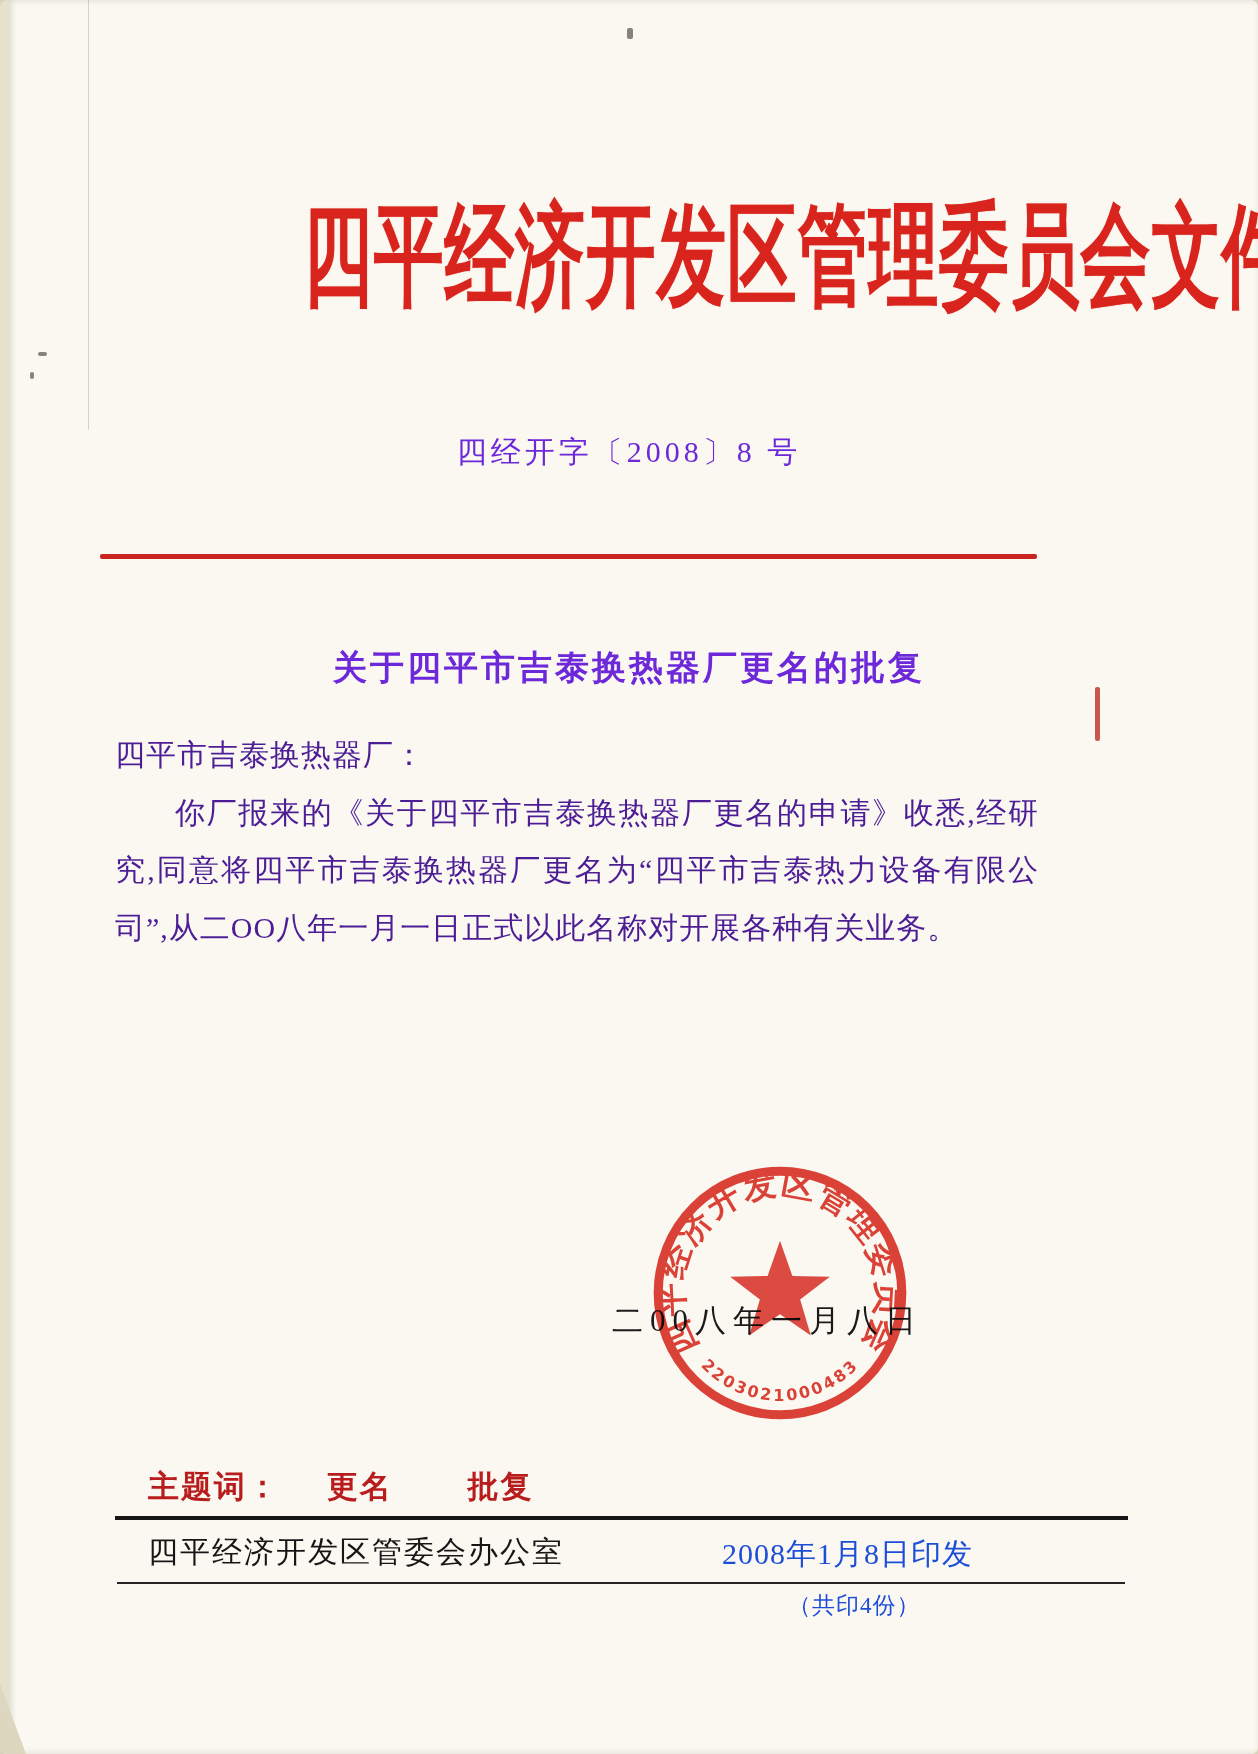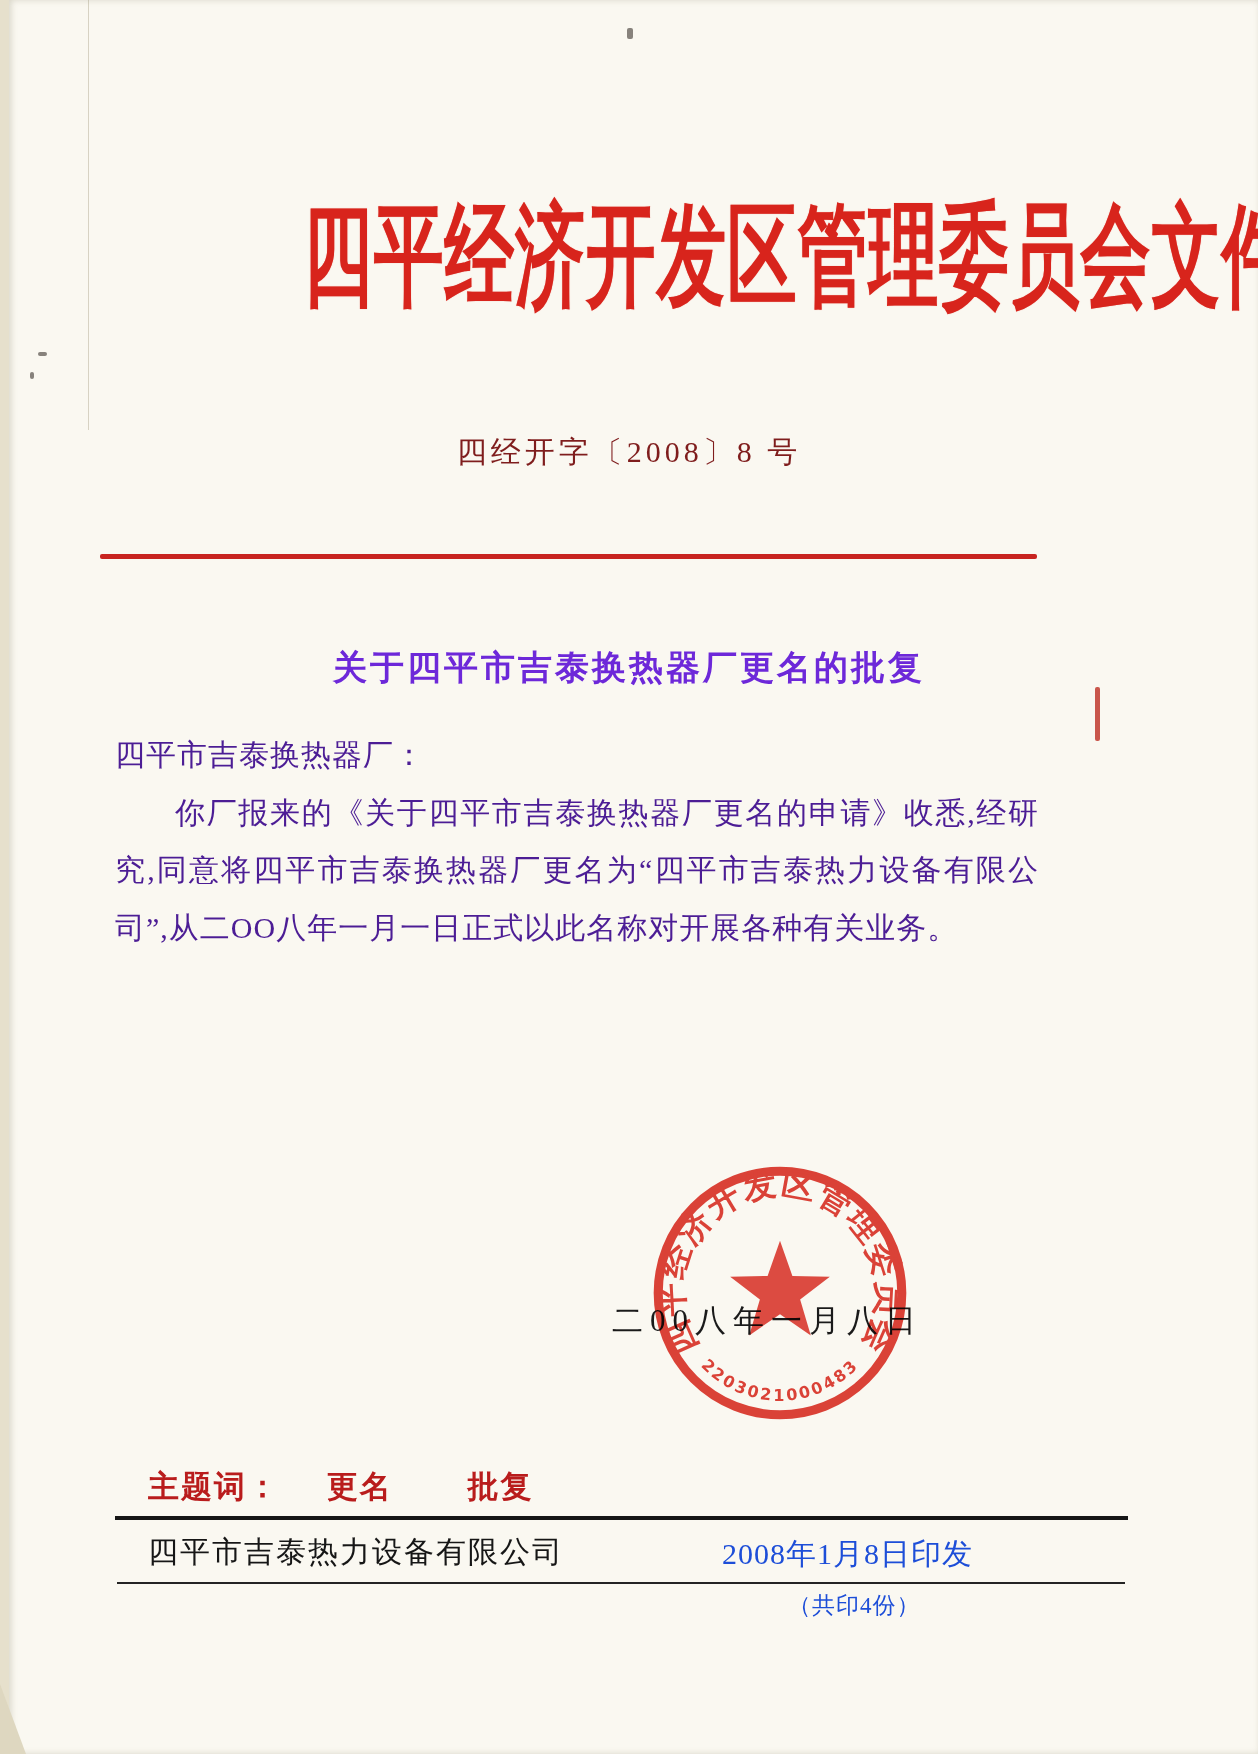--- a/index.html
+++ b/index.html
@@ -3,21 +3,21 @@
 <meta charset="utf-8">
 <style>
   html,body{margin:0;padding:0;}
   body{
     background:#d8d2bd;
     font-family:"Liberation Serif","DejaVu Serif",serif;
     width:1258px;height:1754px;position:relative;
   }
   .page{
     position:absolute;left:0;top:0;width:1258px;height:1754px;
-    background:#e6e0cc;overflow:hidden;
+    background:#e6e0cc;overflow:hidden;border-radius:7px;
   }
   .paper{
     position:absolute;left:9px;top:0;right:0;bottom:0;
     background:#faf8f1;
     box-shadow:inset 2px 0 6px rgba(120,110,80,.25);
   }
   .fold-line{
     position:absolute;left:88px;top:0;width:1px;height:430px;
     background:rgba(150,140,110,.35);
   }
@@ -35,21 +35,21 @@
     display:inline-block;
     font-family:"DejaVu Serif","Liberation Serif",serif;
     font-weight:bold;font-size:112px;line-height:142px;
     color:#d8241c;
     transform:scaleX(.62);transform-origin:center;
     letter-spacing:2px;
     text-shadow:0 0 1px rgba(216,36,28,.6);
   }
   .doc-number{
     position:absolute;left:0;top:432px;width:100%;text-align:center;
-    font-size:30px;color:#7f1d1d;letter-spacing:4px;
+    font-size:30px;color:#6d28d9;letter-spacing:4px;
   }
   .red-rule{
     position:absolute;left:100px;top:554px;width:937px;height:5px;
     background:#c82420;border-radius:2px;
   }
   .doc-title{
     position:absolute;left:0;top:633px;width:100%;text-align:center;
     font-family:"DejaVu Sans","Liberation Sans",sans-serif;
     font-weight:bold;font-size:34px;color:#6d28d9;letter-spacing:3px;margin-top:12px;
   }
@@ -155,19 +155,19 @@
   <div class="red-edge-mark"></div>
 
   <div class="subject-row">
     <span>主题词：</span>
     <span class="term1">更名</span>
     <span class="term2">批复</span>
   </div>
 
   <div class="rule-thick"></div>
 
-  <div class="issuer">四平市吉泰热力设备有限公司</div>
+  <div class="issuer">四平经济开发区管委会办公室</div>
   <div class="print-date">2008年1月8日印发</div>
 
   <div class="rule-thin"></div>
 
   <div class="copies-note">（共印4份）</div>
 </div>
 
 </body></html>

